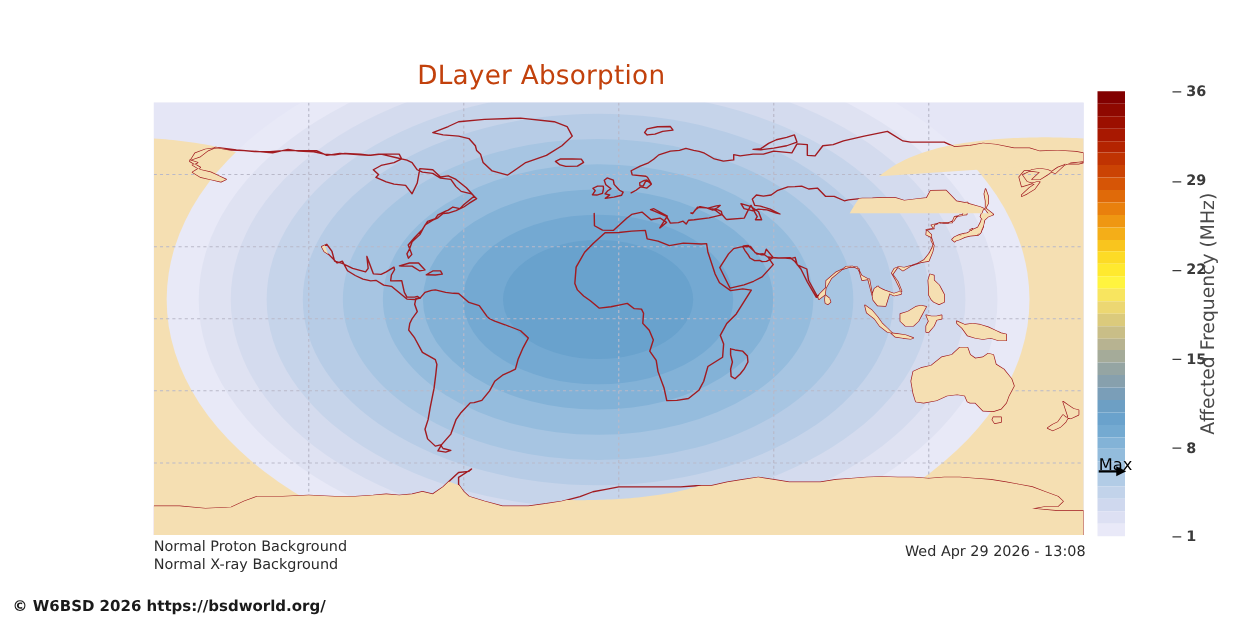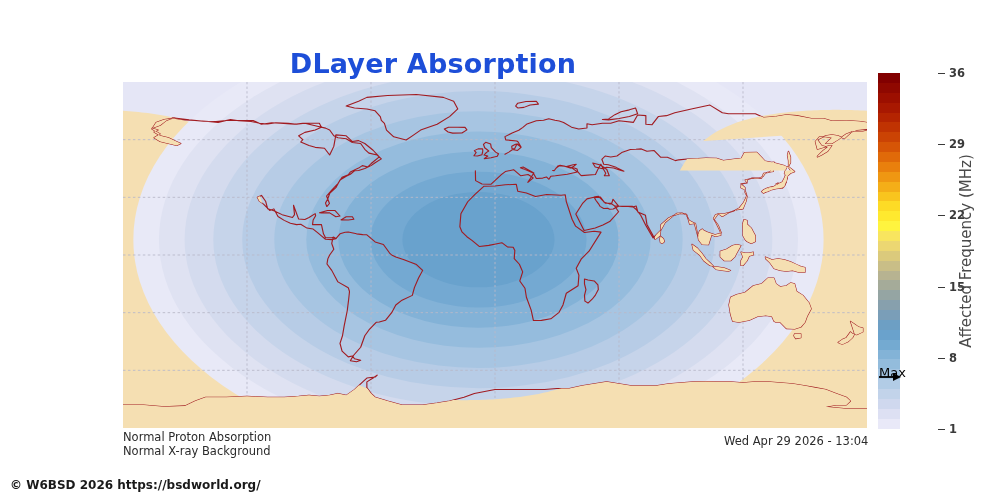--- a/index.html
+++ b/index.html
@@ -3,21 +3,21 @@
 <meta charset="utf-8">
 <style>
   html,body{margin:0;padding:0;}
   body{
     width:1000px;height:500px;background:#ffffff;
     font-family:"DejaVu Sans","Liberation Sans",sans-serif;
     position:relative;overflow:hidden;
   }
   #title{
     position:absolute;left:0;top:48px;width:866px;text-align:center;
-    font-size:27px;color:#1d4ed8;letter-spacing:.2px;font-weight:bold;
+    font-size:21px;color:#c2410c;letter-spacing:.2px;
   }
   #mapwrap{
     position:absolute;left:123px;top:82px;width:744px;height:346px;
     overflow:hidden;background:#e5e6f6;
   }
   #mapwrap svg{display:block;}
   .cbwrap{position:absolute;left:878px;top:73px;width:22px;height:356px;}
   .cbwrap .seg{width:100%;}
   .cbticks{position:absolute;left:938px;top:73px;width:40px;height:356px;font-weight:bold;}
   .cbticks .tk{
@@ -206,16 +206,16 @@
   <svg width="24" height="16" viewBox="0 0 24 16">
     <line x1="1" y1="9" x2="17" y2="9" stroke="#000" stroke-width="1.8"></line>
     <polygon points="15,5 23,9 15,13" fill="#000"></polygon>
   </svg>
 </div>
 
 <div id="cblabelbox">
   <div id="cblabel">Affected Frequency (MHz)</div>
 </div>
 
-<div class="foot" id="foot1">Normal Proton Absorption</div>
+<div class="foot" id="foot1">Normal Proton Background</div>
 <div class="foot" id="foot2">Normal X-ray Background</div>
-<div class="foot" id="footdate">Wed Apr 29 2026 - 13:04</div>
+<div class="foot" id="footdate">Wed Apr 29 2026 - 13:08</div>
 <div id="copy">© W6BSD 2026 https://bsdworld.org/</div>
 
 </body></html>

